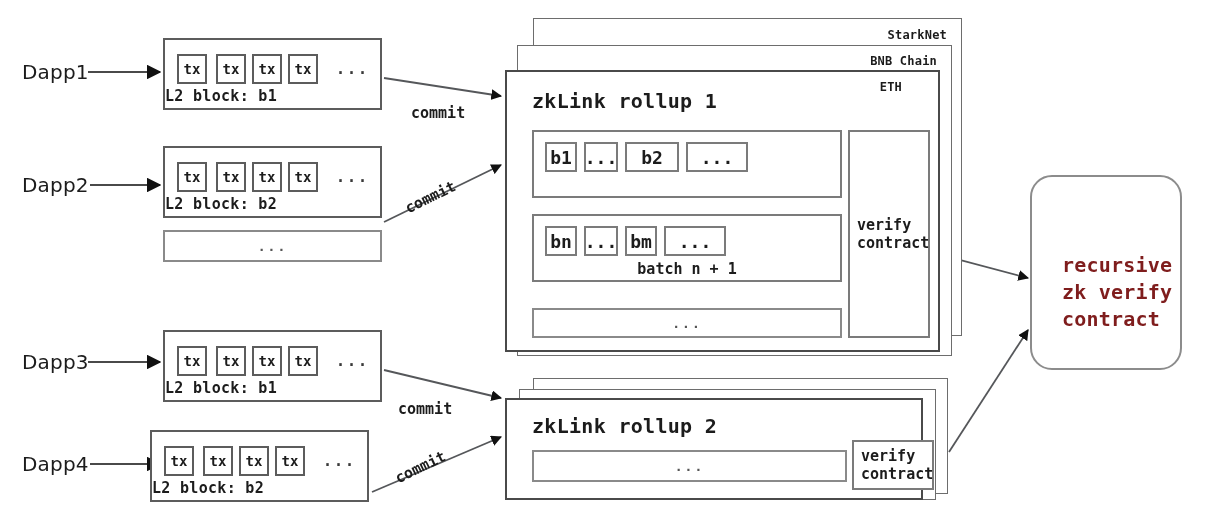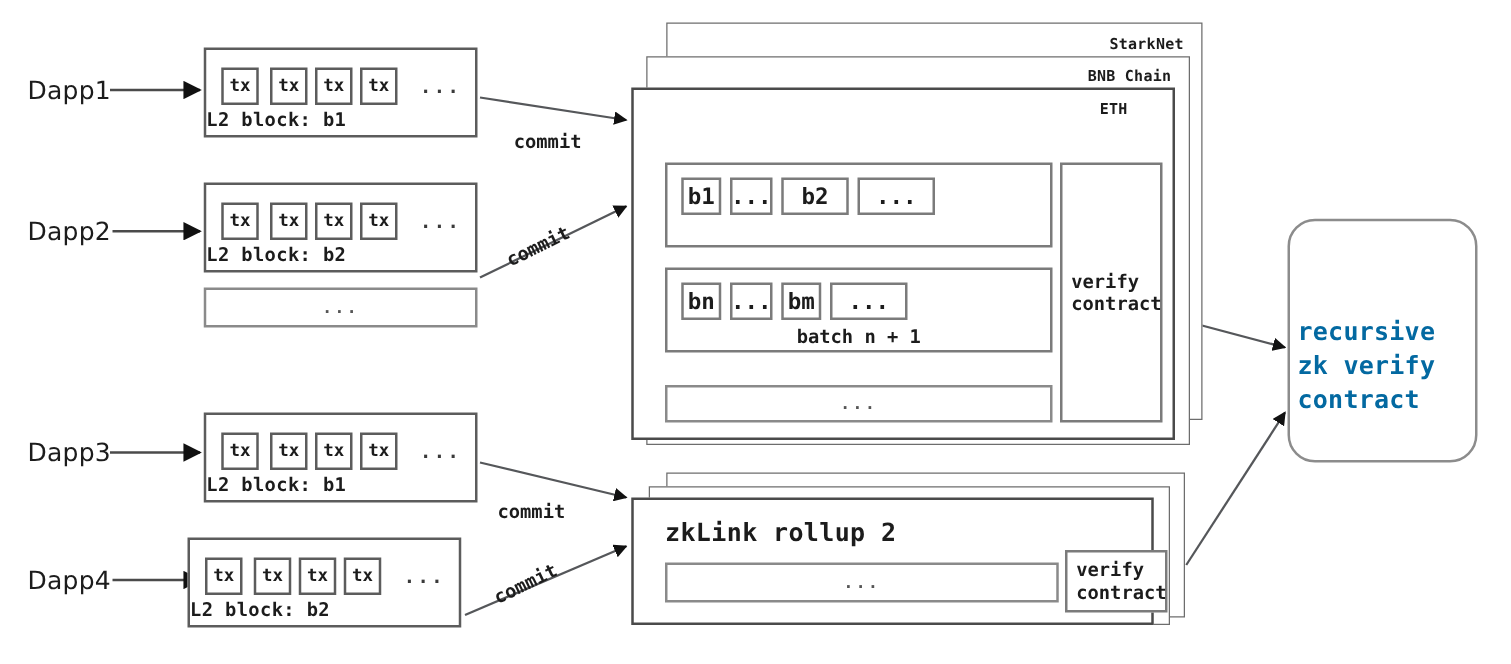--- a/index.html
+++ b/index.html
@@ -167,23 +167,23 @@
     border-radius: 22px;
     background: #fff;
     display: flex;
     align-items: center;
     justify-content: flex-start;
   }
   .recursive-text {
     font-family: "DejaVu Sans Mono", "Liberation Mono", monospace;
     font-size: 20px;
     font-weight: 700;
-    color: #0369a1;
+    color: #7f1d1d;
     line-height: 1.34;
-    padding-left: 6px;
+    padding-left: 30px;
     white-space: pre-line;
     letter-spacing: .2px;
     margin-top: 40px;
   }
 
   
   #arrows {
     position: absolute;
     left: 0; top: 0;
     width: 1209px;
@@ -307,20 +307,21 @@
   <div class="abs stack-card" style="left:533px; top:18px; width:429px; height:318px;">
     <div class="stack-label" style="right:14px; top:9px;">StarkNet</div>
   </div>
 
   <div class="abs stack-card" style="left:517px; top:45px; width:435px; height:311px;">
     <div class="stack-label" style="right:14px; top:8px;">BNB Chain</div>
   </div>
 
   <div class="abs rollup-front" style="left:505px; top:70px; width:435px; height:282px;">
 
+    <div class="rollup-title" style="left:25px; top:17px;">zkLink rollup 1</div>
     <div class="stack-label" style="right:36px; top:8px;">ETH</div>
 
     <div class="abs batch" style="left:25px; top:58px; width:310px; height:68px;">
       <div class="tx-row" style="left:11px; top:10px;">
         <div class="bcell" style="width:32px;">b1</div>
         <div class="tx-gap" style="width:7px"></div>
         <div class="bcell" style="width:34px;">...</div>
         <div class="tx-gap" style="width:7px"></div>
         <div class="bcell" style="width:54px;">b2</div>
         <div class="tx-gap" style="width:7px"></div>

